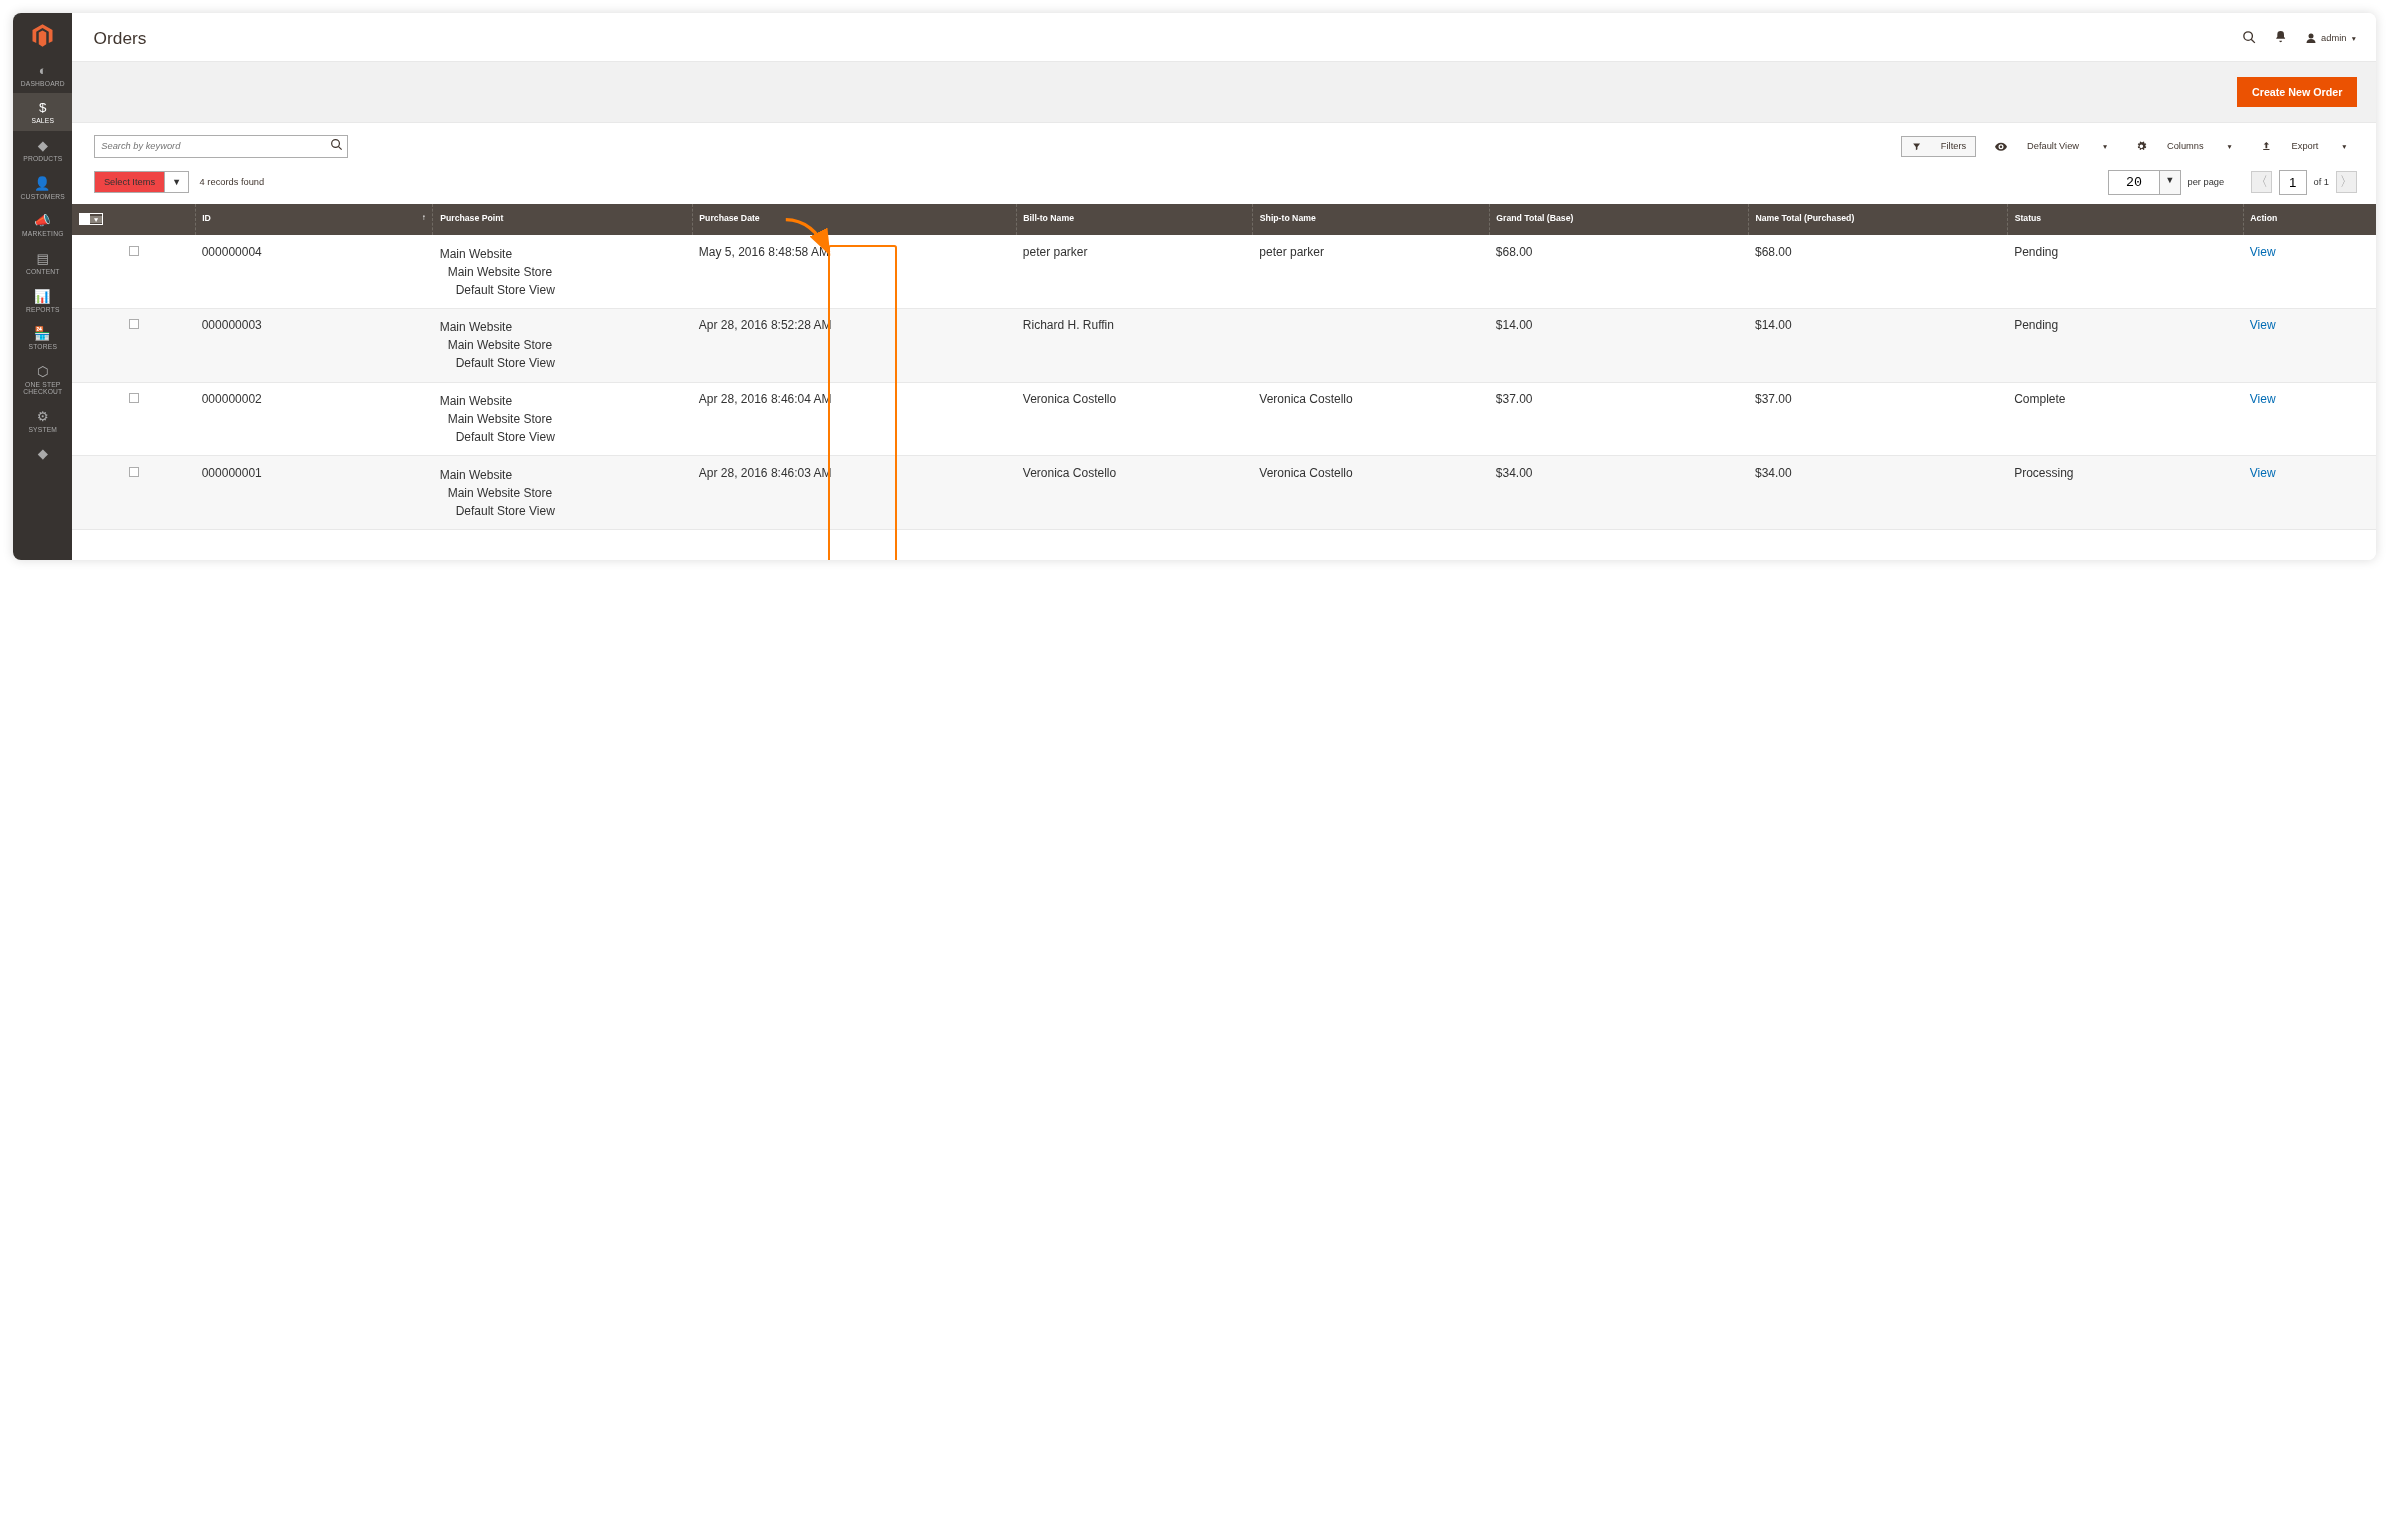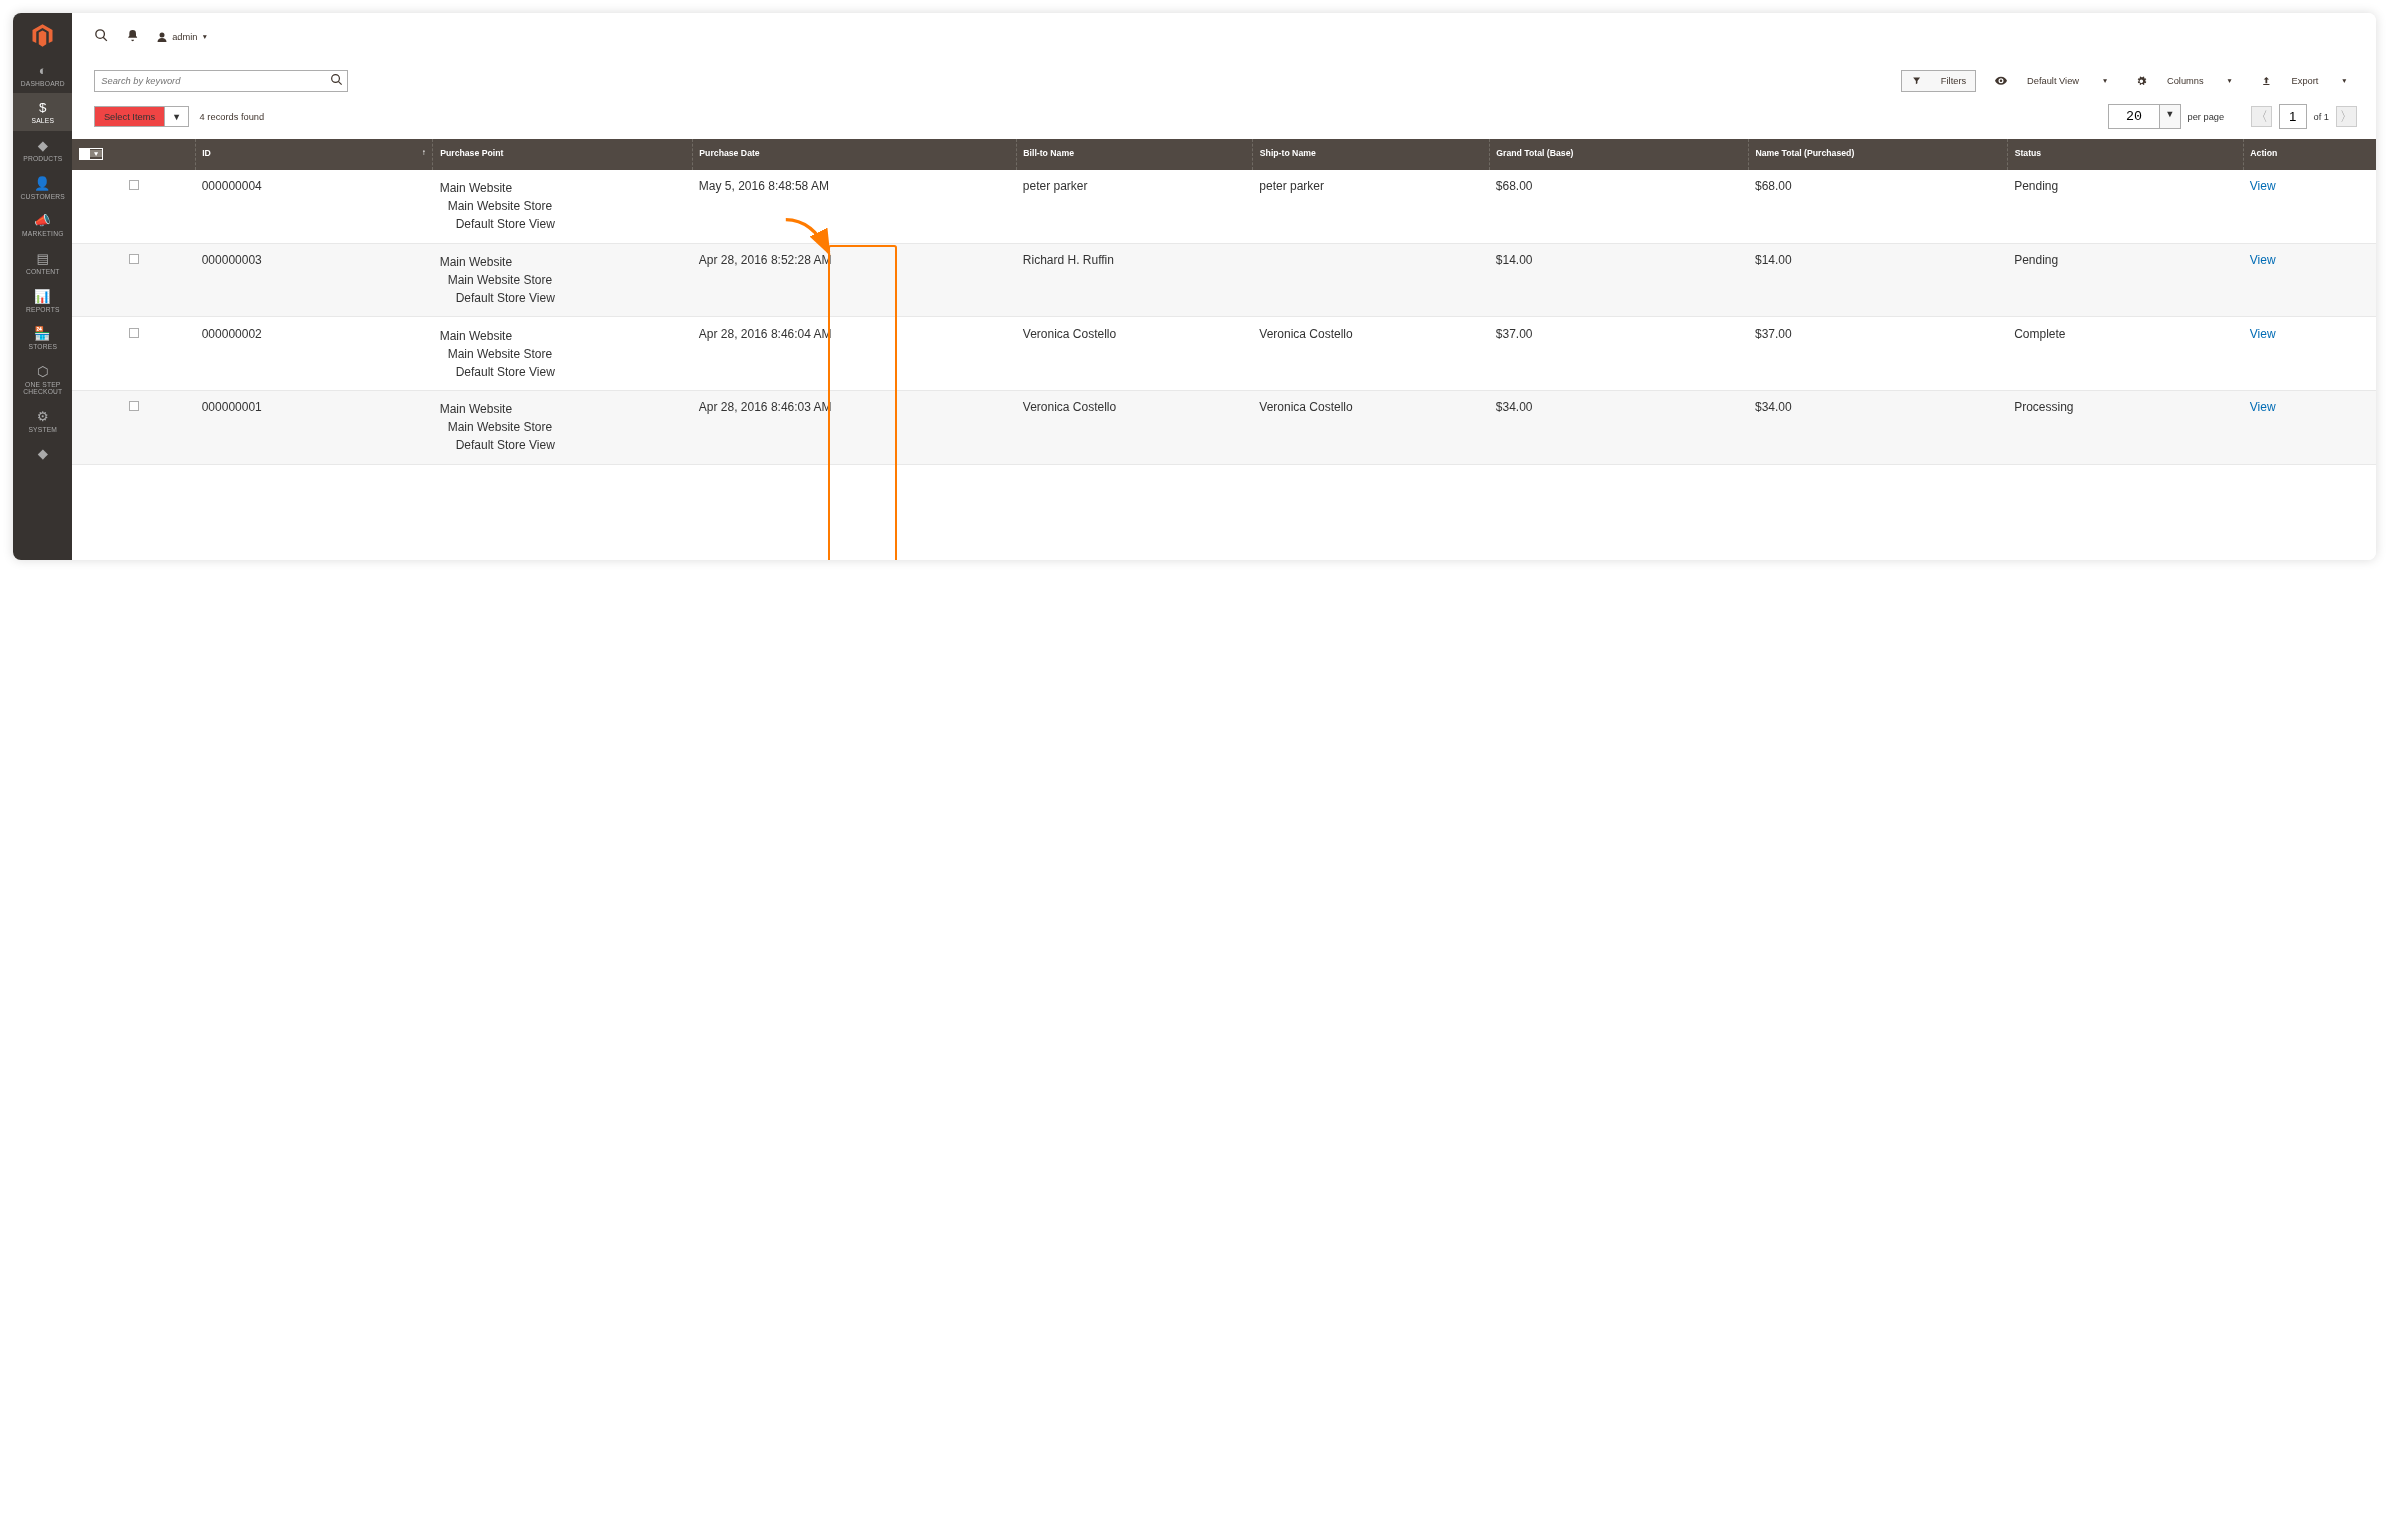--- a/index.html
+++ b/index.html
@@ -129,20 +129,21 @@
         </div>
         <div class="nav-item">
           <span class="nav-icon">◆</span>
           <span class="nav-label"></span>
         </div>
       </div>
   </div>
 
   <div class="main">
     <div class="header">
+      <div class="page-title">Orders</div>
       <div class="header-icons">
         <span class="hicon">
           <svg width="14.7" height="14.7" viewBox="0 0 24 24" fill="none" stroke="#41362f" stroke-width="2.2">
               <circle cx="10" cy="10" r="7"></circle>
               <line x1="15" y1="15" x2="21" y2="21"></line>
             </svg>
         </span>
         <span class="hicon">
           <svg width="13.3" height="13.3" viewBox="0 0 24 24" fill="#41362f">
               <path d="M12 2a6 6 0 00-6 6v4l-2 3v1h16v-1l-2-3V8a6 6 0 00-6-6zm0 20a2.5 2.5 0 002.5-2.5h-5A2.5 2.5 0 0012 22z"></path>
@@ -152,20 +153,23 @@
           <svg width="12" height="12" viewBox="0 0 24 24" fill="#41362f">
               <circle cx="12" cy="8" r="5"></circle>
               <path d="M3 22c0-5 4-8 9-8s9 3 9 8"></path>
             </svg>
           <span>admin</span>
           <span class="caret">▼</span>
         </span>
       </div>
     </div>
 
+    <div class="action-bar">
+      <button class="btn-primary">Create New Order</button>
+    </div>
 
     <div class="toolbar">
       <div class="search-wrap">
         <input class="search-input" placeholder="Search by keyword" style="">
         <button class="search-btn">
           <svg width="13.3" height="13.3" viewBox="0 0 24 24" fill="none" stroke="#41362f" stroke-width="2.2">
               <circle cx="10" cy="10" r="7"></circle>
               <line x1="15" y1="15" x2="21" y2="21"></line>
             </svg>
         </button>

